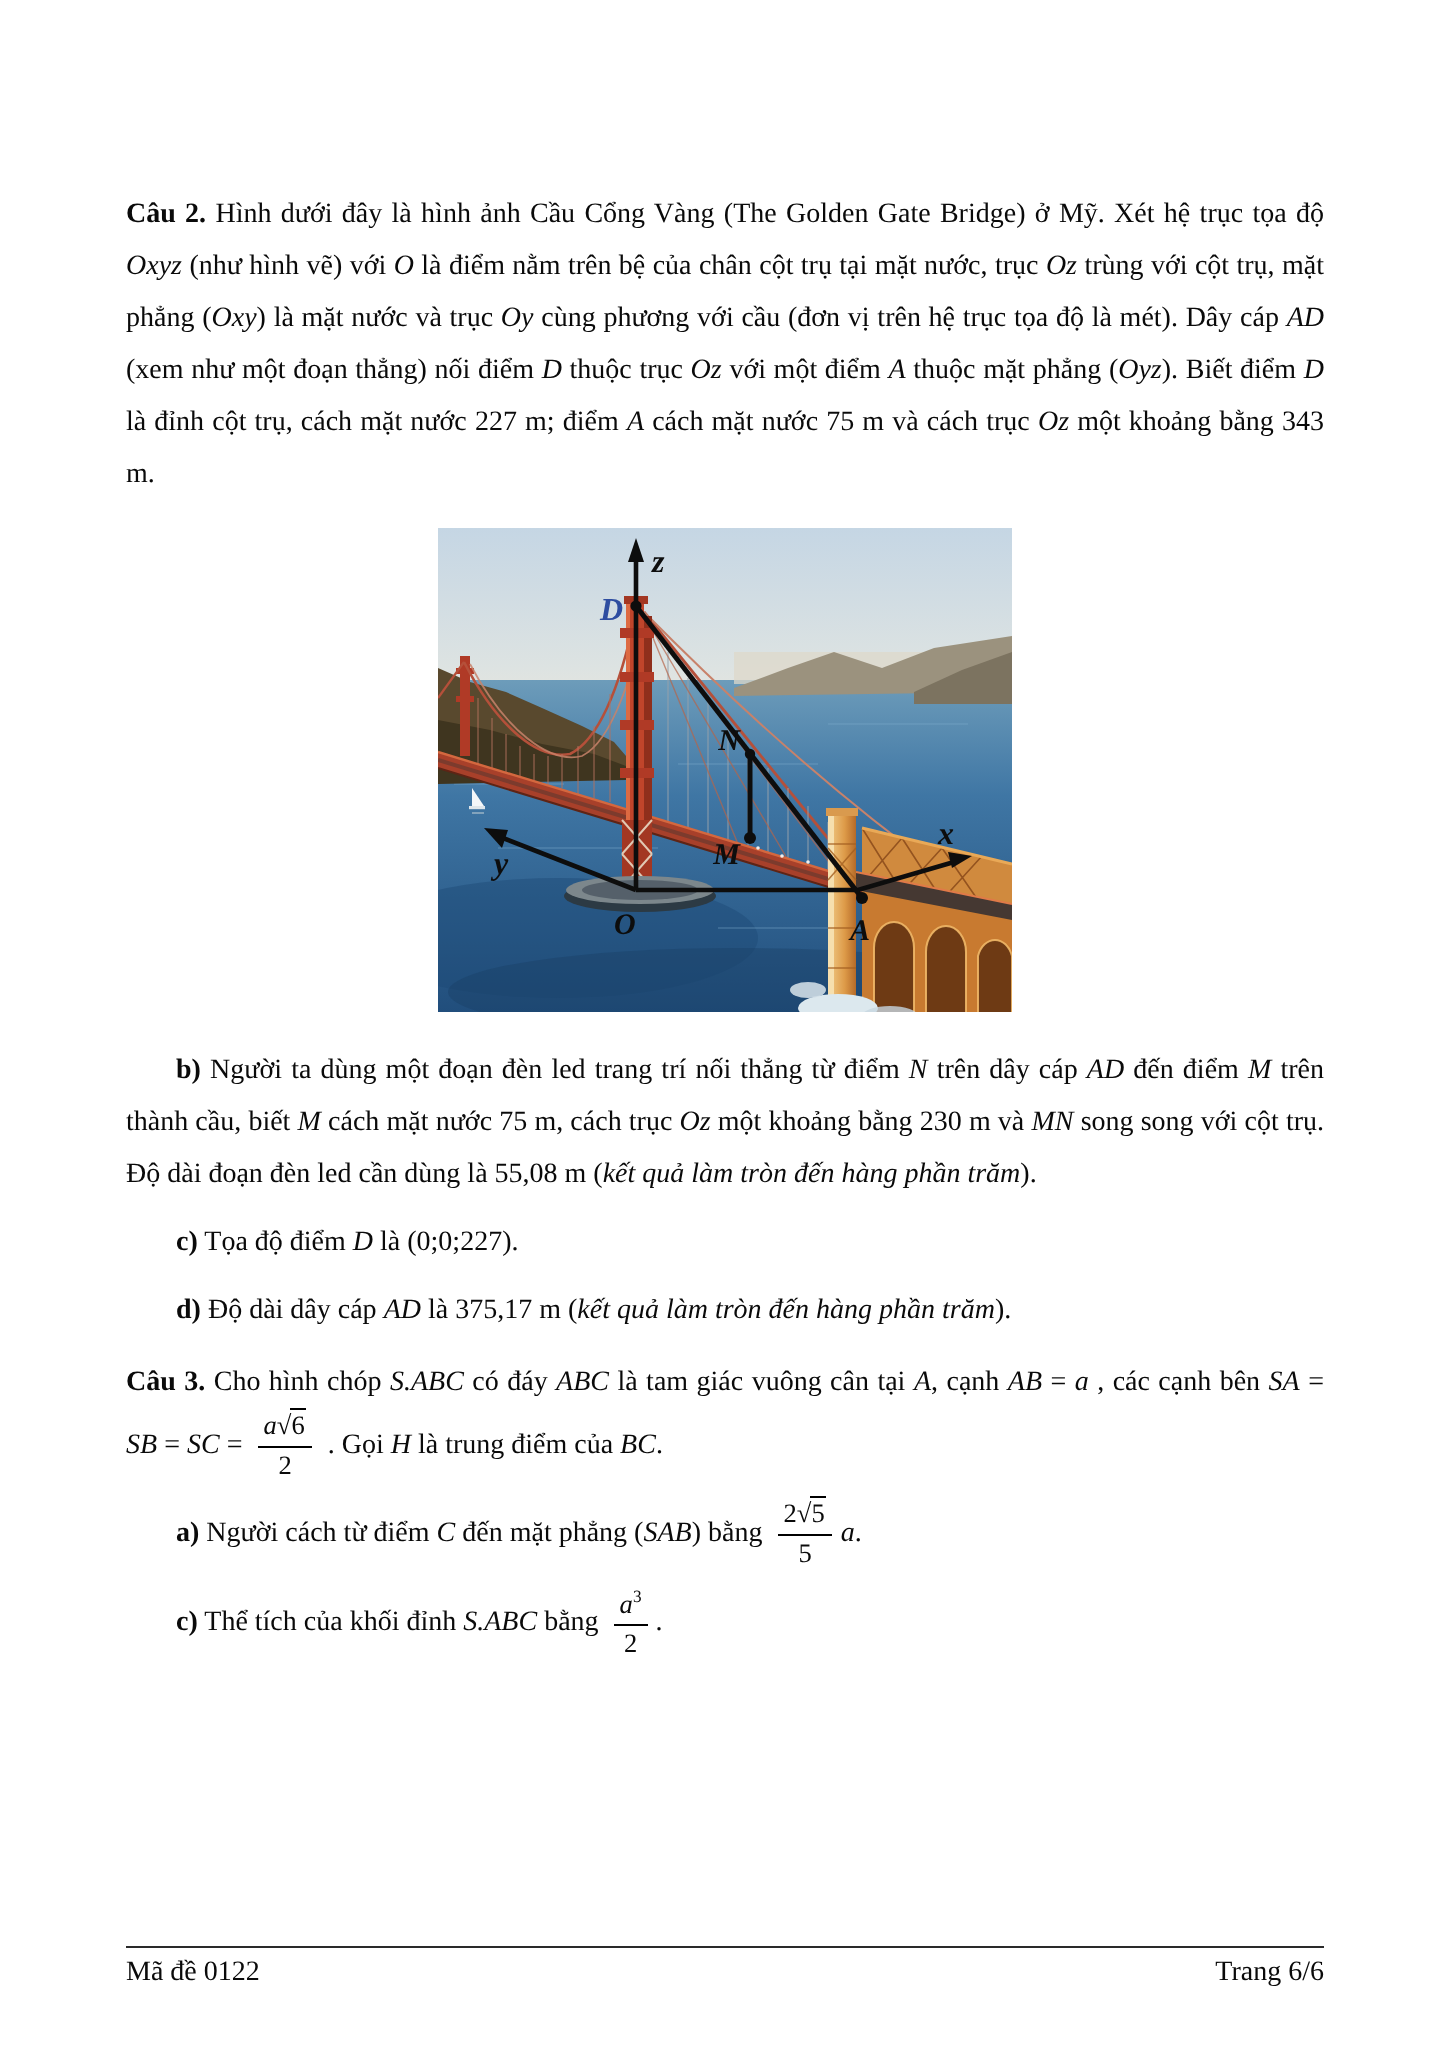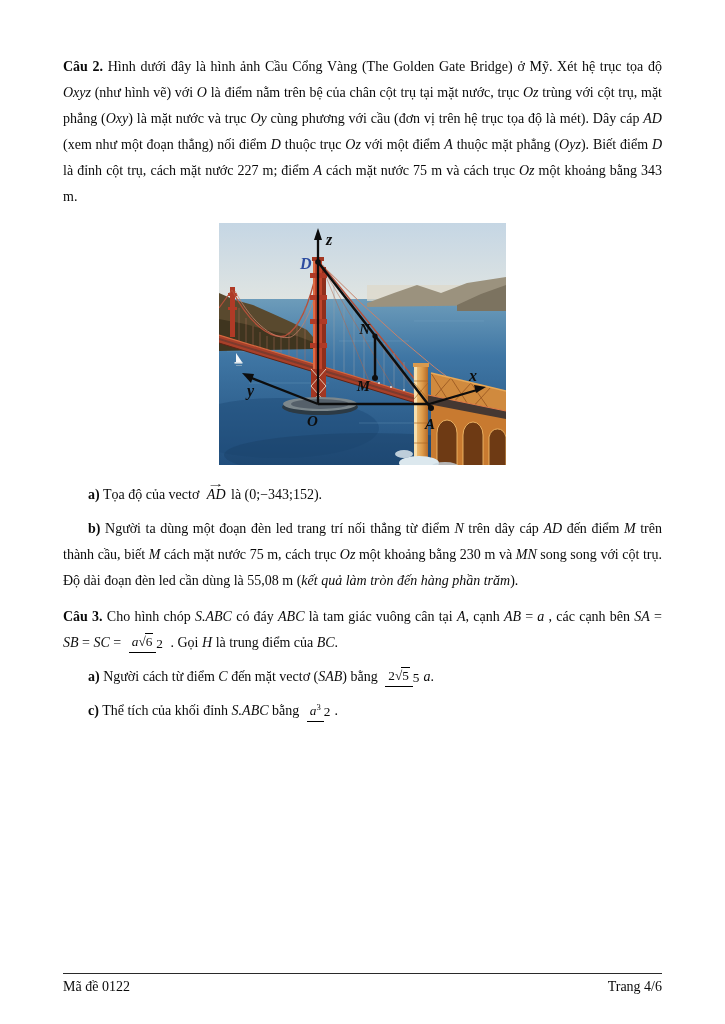--- a/index.html
+++ b/index.html
@@ -1,27 +1,27 @@
 <!DOCTYPE html>
 <html><head>
 <meta charset="utf-8">
 <style>
   html,body{margin:0;padding:0;}
   body{width:725px;height:1024px;background:#ffffff;color:#0a0a0a;
        font-family:"Liberation Serif",serif;font-size:14px;position:relative;overflow:hidden;}
-  .page{box-sizing:border-box;height:1024px;padding:54px 63px 0 63px;position:relative;}
+  .page{box-sizing:border-box;height:1024px;padding:95px 63px 0 63px;position:relative;}
   .para{margin:0;text-align:justify;line-height:26px;}
   .stmt{text-indent:25px;margin-top:8px;}
   .q-head{margin-top:10px;}
   .seg-b{font-weight:bold;}
   .seg-i{font-style:italic;}
   .seg-vec{font-style:italic;position:relative;display:inline-block;padding:0 2px;margin-left:2px;text-indent:0;}
   .seg-vec::before{content:"\2192";position:absolute;left:50%;top:-12px;
        transform:translateX(-50%) scaleX(1.6);font-size:11px;font-style:normal;}
-  .seg-frac{display:inline-flex;flex-direction:row;align-items:center;vertical-align:middle;
+  .seg-frac{display:inline-flex;flex-direction:column;align-items:center;vertical-align:middle;
        line-height:1.25;margin:0 4px;text-indent:0;font-size:0.95em;}
   .frac-num{display:inline-block;border-bottom:1.3px solid #000;padding:0 3px 1px;}
   .frac-den{display:inline-block;padding-top:1px;}
   .seg-sqrt{white-space:nowrap;font-style:normal;}
   .sqrt-sym{font-style:normal;margin-right:-1px;}
   .sqrt-rad{border-top:1.3px solid #000;font-style:normal;padding:0 1px;}
   sup{font-size:0.65em;}
   .figure-wrap{width:287px;margin:13px auto 17px auto;}
   .figure-wrap svg{display:block;}
   .fig-label{font-family:"Liberation Serif",serif;font-weight:bold;font-style:italic;}
@@ -212,35 +212,36 @@
         <text x="151" y="111" font-size="15" fill="#0d0d0d" text-anchor="end">N</text>
         <text x="151" y="168" font-size="15" fill="#0d0d0d" text-anchor="end">M</text>
         <text x="250" y="158" font-size="16" fill="#0d0d0d">x</text>
         <text x="28" y="173" font-size="16" fill="#0d0d0d">y</text>
         <text x="88" y="203" font-size="15" fill="#0d0d0d">O</text>
         <text x="206" y="206" font-size="15" fill="#0d0d0d">A</text>
       </g>
     </svg>
   </div>
 
-  <p class="para stmt"><span class="seg-b">a)</span><span class="seg-t"> Tọa độ của vectơ </span><span class="seg-vec">AD</span><span class="seg-t"> là (0;−343;152).</span></p>
   <p class="para stmt"><span class="seg-b">b)</span><span class="seg-t"> Người ta dùng một đoạn đèn led trang trí nối thẳng từ điểm </span><span class="seg-i">N</span><span class="seg-t"> trên dây cáp </span><span class="seg-i">AD</span><span class="seg-t"> đến điểm </span><span class="seg-i">M</span><span class="seg-t"> trên thành cầu, biết </span><span class="seg-i">M</span><span class="seg-t"> cách mặt nước 75 m, cách trục </span><span class="seg-i">Oz</span><span class="seg-t"> một khoảng bằng 230 m và </span><span class="seg-i">MN</span><span class="seg-t"> song song với cột trụ. Độ dài đoạn đèn led cần dùng là 55,08 m (</span><span class="seg-i">kết quả làm tròn đến hàng phần trăm</span><span class="seg-t">).</span></p>
+  <p class="para stmt"><span class="seg-b">c)</span><span class="seg-t"> Tọa độ điểm </span><span class="seg-i">D</span><span class="seg-t"> là (0;0;227).</span></p>
+  <p class="para stmt"><span class="seg-b">d)</span><span class="seg-t"> Độ dài dây cáp </span><span class="seg-i">AD</span><span class="seg-t"> là 375,17 m (</span><span class="seg-i">kết quả làm tròn đến hàng phần trăm</span><span class="seg-t">).</span></p>
 
   <p class="para q-head"><span class="seg-b">Câu 3.</span><span class="seg-t">  Cho hình chóp </span><span class="seg-i">S.ABC</span><span class="seg-t"> có đáy </span><span class="seg-i">ABC</span><span class="seg-t"> là tam giác vuông cân tại </span><span class="seg-i">A</span><span class="seg-t">,  cạnh </span><span class="seg-i">AB</span><span class="seg-t"> = </span><span class="seg-i">a</span><span class="seg-t"> , các cạnh bên </span><span class="seg-i">SA</span><span class="seg-t"> = </span><span class="seg-i">SB</span><span class="seg-t"> = </span><span class="seg-i">SC</span><span class="seg-t"> = </span><span class="seg-frac">
         <span class="frac-num"><span class="seg-i">a</span><span class="seg-sqrt"><span class="sqrt-sym">√</span><span class="sqrt-rad">6</span></span></span>
         <span class="frac-den"><span class="seg-t">2</span></span>
       </span><span class="seg-t"> . Gọi </span><span class="seg-i">H</span><span class="seg-t"> là trung điểm của </span><span class="seg-i">BC</span><span class="seg-t">.</span></p>
 
-  <p class="para stmt"><span class="seg-b">a)</span><span class="seg-t"> Người cách từ điểm </span><span class="seg-i">C</span><span class="seg-t"> đến mặt vectơ (</span><span class="seg-i">SAB</span><span class="seg-t">) bằng </span><span class="seg-frac">
+  <p class="para stmt"><span class="seg-b">a)</span><span class="seg-t"> Người cách từ điểm </span><span class="seg-i">C</span><span class="seg-t"> đến mặt phẳng (</span><span class="seg-i">SAB</span><span class="seg-t">) bằng </span><span class="seg-frac">
         <span class="frac-num"><span class="seg-t">2</span><span class="seg-sqrt"><span class="sqrt-sym">√</span><span class="sqrt-rad">5</span></span></span>
         <span class="frac-den"><span class="seg-t">5</span></span>
       </span><span class="seg-i">a</span><span class="seg-t">.</span></p>
   <p class="para stmt"><span class="seg-b">c)</span><span class="seg-t"> Thể tích của khối đỉnh </span><span class="seg-i">S.ABC</span><span class="seg-t"> bằng </span><span class="seg-frac">
         <span class="frac-num"><span class="seg-i">a</span><sup>3</sup></span>
         <span class="frac-den"><span class="seg-t">2</span></span>
       </span><span class="seg-t">.</span></p>
 
   <div class="footer">
     <span>Mã đề 0122</span>
-    <span>Trang 4/6</span>
+    <span>Trang 6/6</span>
   </div>
 
 </div>
 
 </body></html>

